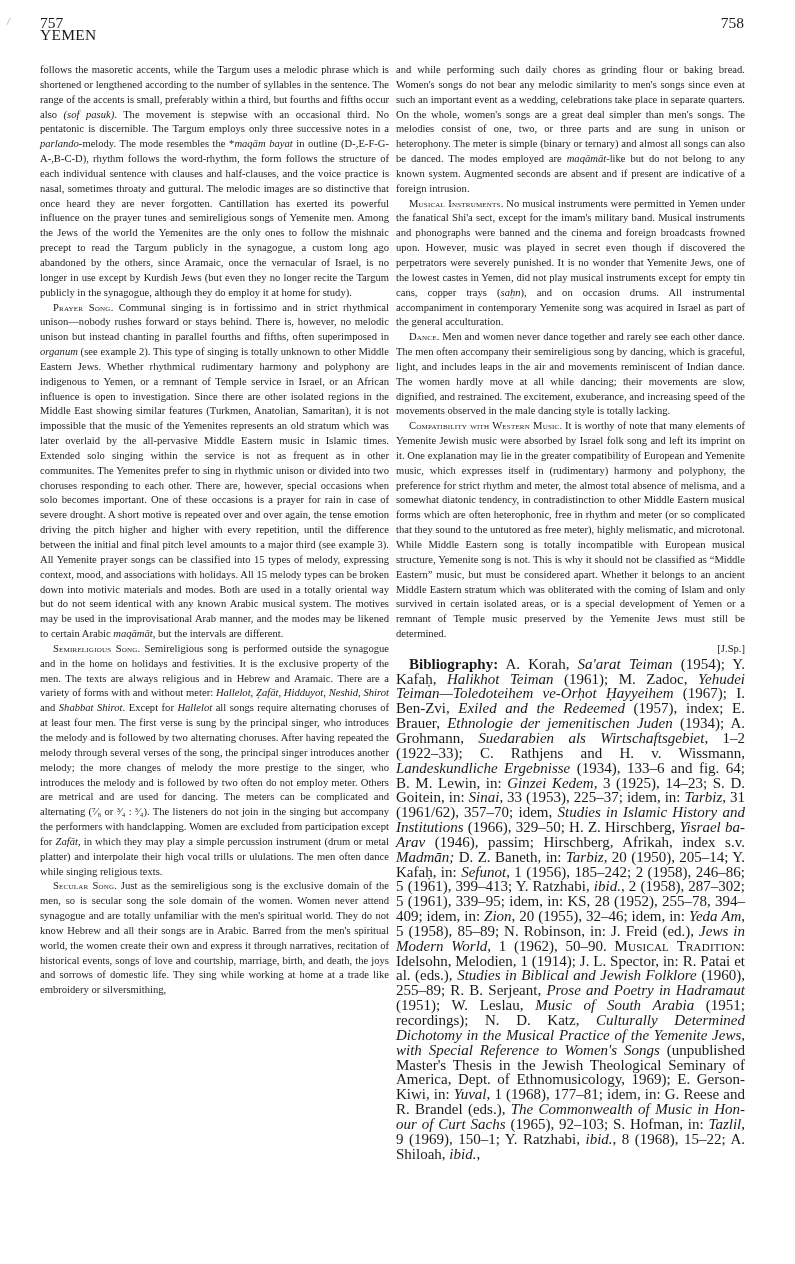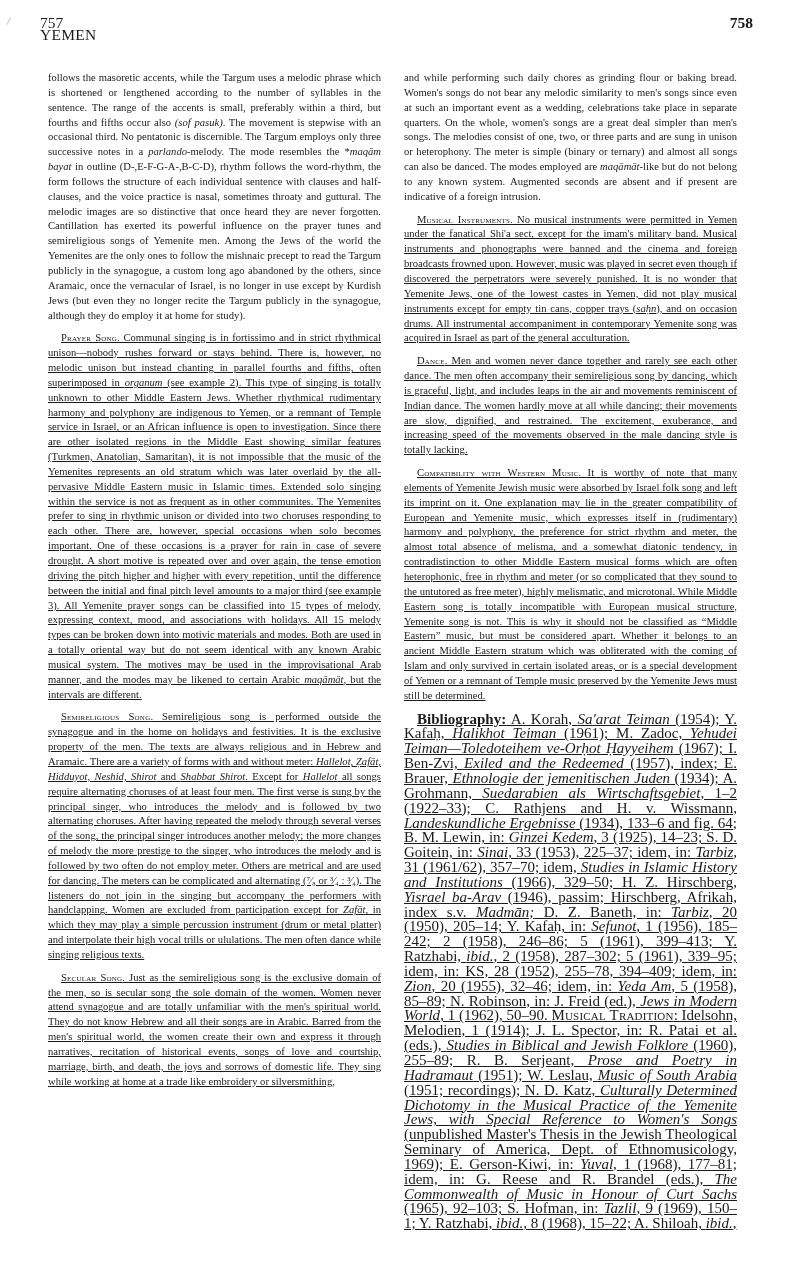--- a/index.html
+++ b/index.html
@@ -2,28 +2,28 @@
 <html><head>
 <meta charset="utf-8">
 <style>
   html, body { margin: 0; padding: 0; background: #ffffff; }
   body { width: 795px; height: 1264px; overflow: hidden; position: relative;
          font-family: "Liberation Serif", "DejaVu Serif", serif; color: #1a1a1a; }
   .page { position: absolute; left: 0; top: 0; width: 795px; height: 1264px; }
   .header { position: absolute; top: 14px; left: 40px; width: 715px; height: 22px;
             font-size: 15.5px; }
   .header .pg-left { position: absolute; left: 0; top: 0; }
-  .header .pg-right { position: absolute; right: 2px; top: 0; font-weight: bold; }
+  .header .pg-right { position: absolute; right: 11px; top: 0; }
   .header .title { position: absolute; left: 0; right: 0; top: 12px; text-align: left; letter-spacing: 0.3px; }
   .col { position: absolute; top: 63px; width: 349px; font-size: 10.6px; line-height: 14.85px;
          text-align: justify; hyphens: manual; }
   .col.left { left: 40px; }
   .col.right { left: 396px; }
-  .col p { margin: 8px; text-indent: 0; }
-  .col p.indent { text-indent: 13px; text-decoration: underline; }
+  .col p { margin: 0; text-indent: 0; }
+  .col p.indent { text-indent: 13px; }
   .sc { font-variant: small-caps; letter-spacing: 0.2px; }
   .b { font-weight: bold; }
   .i { font-style: italic; }
   .sig { text-align: right; }
   .bib { font-size: 15px; }
   .scratch { position: absolute; left: 8px; top: 18px; width: 4px; height: 8px;
              border-left: 1px solid #c8c8c8; transform: rotate(25deg); }
 </style>
 </head>
 <body>
@@ -44,15 +44,16 @@
       <p class="indent"><span class="sc">Secular Song</span><span>. Just as the semireligious song is the exclusive domain of the men, so is secular song the sole domain of the women. Women never attend synagogue and are totally unfamiliar with the men's spiritual world. They do not know Hebrew and all their songs are in Arabic. Barred from the men's spiritual world, the women create their own and express it through narratives, rec­itation of historical events, songs of love and courtship, marriage, birth, and death, the joys and sorrows of domestic life. They sing while working at home at a trade like embroidery or silversmithing,</span></p>
     </div>
 
   <div class="col right">
     <div>
         <p><span>and while performing such daily chores as grinding flour or baking bread. Women's songs do not bear any melodic similarity to men's songs since even at such an important event as a wedding, celebrations take place in separate quarters. On the whole, women's songs are a great deal simpler than men's songs. The melodies consist of one, two, or three parts and are sung in unison or heterophony. The meter is simple (binary or ternary) and almost all songs can also be danced. The modes employed are </span><span class="i">maqāmāt</span><span>-like but do not belong to any known system. Augmented seconds are absent and if present are indicative of a foreign intrusion.</span></p>
         <p class="indent"><span class="sc">Musical Instruments</span><span>. No musical instruments were permitted in Yemen under the fanatical Shi'a sect, except for the imam's military band. Musical instruments and phonographs were banned and the cinema and foreign broadcasts frowned upon. However, music was played in secret even though if discovered the perpetrators were severely punished. It is no wonder that Yemenite Jews, one of the lowest castes in Yemen, did not play musical instruments except for empty tin cans, copper trays (</span><span class="i">saḥn</span><span>), and on occasion drums. All instrumental accompaniment in contemporary Yemenite song was acquired in Israel as part of the general acculturation.</span></p>
         <p class="indent"><span class="sc">Dance</span><span>. Men and women never dance together and rarely see each other dance. The men often accompany their semireligious song by dancing, which is graceful, light, and includes leaps in the air and movements reminiscent of Indian dance. The women hardly move at all while dancing; their movements are slow, dignified, and restrained. The excitement, exuberance, and increasing speed of the movements observed in the male dancing style is totally lacking.</span></p>
         <p class="indent"><span class="sc">Compatibility with Western Music</span><span>. It is worthy of note that many elements of Yemenite Jewish music were absorbed by Israel folk song and left its imprint on it. One explanation may lie in the greater compatibility of European and Yemenite music, which expresses itself in (rudimentary) harmony and polyphony, the preference for strict rhythm and meter, the almost total absence of melisma, and a somewhat diatonic tendency, in contradistinction to other Middle Eastern musical forms which are often hetero­phonic, free in rhythm and meter (or so complicated that they sound to the untutored as free meter), highly melismatic, and microtonal. While Middle Eastern song is totally incompatible with European musical structure, Yemenite song is not. This is why it should not be classified as “Middle Eastern” music, but must be considered apart. Whether it belongs to an ancient Middle East­ern stratum which was obliterated with the coming of Islam and only survived in certain isolated areas, or is a special development of Yemen or a remnant of Temple music preserved by the Yemenite Jews must still be determined.</span></p>
       </div>
+    <p class="sig">[J.Sp.]</p>
     <p class="indent bib"><span class="b">Bibliography:</span><span> A. Korah, </span><span class="i">Sa'arat Teiman</span><span> (1954); Y. Kafaḥ, </span><span class="i">Halikhot Teiman</span><span> (1961); M. Zadoc, </span><span class="i">Yehudei Teiman—Toledotei­hem ve-Orḥot Ḥayyeihem</span><span> (1967); I. Ben-Zvi, </span><span class="i">Exiled and the Redeemed</span><span> (1957), index; E. Brauer, </span><span class="i">Ethnologie der jemenitischen Juden</span><span> (1934); A. Grohmann, </span><span class="i">Suedarabien als Wirtschaftsgebiet</span><span>, 1–2 (1922–33); C. Rathjens and H. v. Wissmann, </span><span class="i">Landeskundliche Ergebnisse</span><span> (1934), 133–6 and fig. 64; B. M. Lewin, in: </span><span class="i">Ginzei Kedem</span><span>, 3 (1925), 14–23; S. D. Goitein, in: </span><span class="i">Sinai</span><span>, 33 (1953), 225–37; idem, in: </span><span class="i">Tarbiz</span><span>, 31 (1961/62), 357–70; idem, </span><span class="i">Studies in Islamic History and Institutions</span><span> (1966), 329–50; H. Z. Hirschberg, </span><span class="i">Yisrael ba-Arav</span><span> (1946), passim; Hirschberg, Afrikah, index s.v. </span><span class="i">Madmān;</span><span> D. Z. Baneth, in: </span><span class="i">Tarbiz</span><span>, 20 (1950), 205–14; Y. Kafaḥ, in: </span><span class="i">Sefunot</span><span>, 1 (1956), 185–242; 2 (1958), 246–86; 5 (1961), 399–413; Y. Ratzhabi, </span><span class="i">ibid.</span><span>, 2 (1958), 287–302; 5 (1961), 339–95; idem, in: KS, 28 (1952), 255–78, 394–409; idem, in: </span><span class="i">Zion</span><span>, 20 (1955), 32–46; idem, in: </span><span class="i">Yeda Am</span><span>, 5 (1958), 85–89; N. Robinson, in: J. Freid (ed.), </span><span class="i">Jews in Modern World</span><span>, 1 (1962), 50–90. </span><span class="sc">Musical Tradition</span><span>: Idelsohn, Melodien, 1 (1914); J. L. Spector, in: R. Patai et al. (eds.), </span><span class="i">Studies in Biblical and Jewish Folklore</span><span> (1960), 255–89; R. B. Serjeant, </span><span class="i">Prose and Poetry in Hadramaut</span><span> (1951); W. Leslau, </span><span class="i">Music of South Arabia</span><span> (1951; recordings); N. D. Katz, </span><span class="i">Culturally Determined Dichotomy in the Musical Practice of the Yemenite Jews, with Special Reference to Women's Songs</span><span> (unpublished Master's Thesis in the Jewish Theological Seminary of America, Dept. of Ethnomusicology, 1969); E. Gerson-Kiwi, in: </span><span class="i">Yuval</span><span>, 1 (1968), 177–81; idem, in: G. Reese and R. Brandel (eds.), </span><span class="i">The Commonwealth of Music in Hon­our of Curt Sachs</span><span> (1965), 92–103; S. Hofman, in: </span><span class="i">Tazlil</span><span>, 9 (1969), 150–1; Y. Ratzhabi, </span><span class="i">ibid.</span><span>, 8 (1968), 15–22; A. Shiloah, </span><span class="i">ibid.</span><span>,</span></p>
   </div>
 </div>
 
 </body></html>

